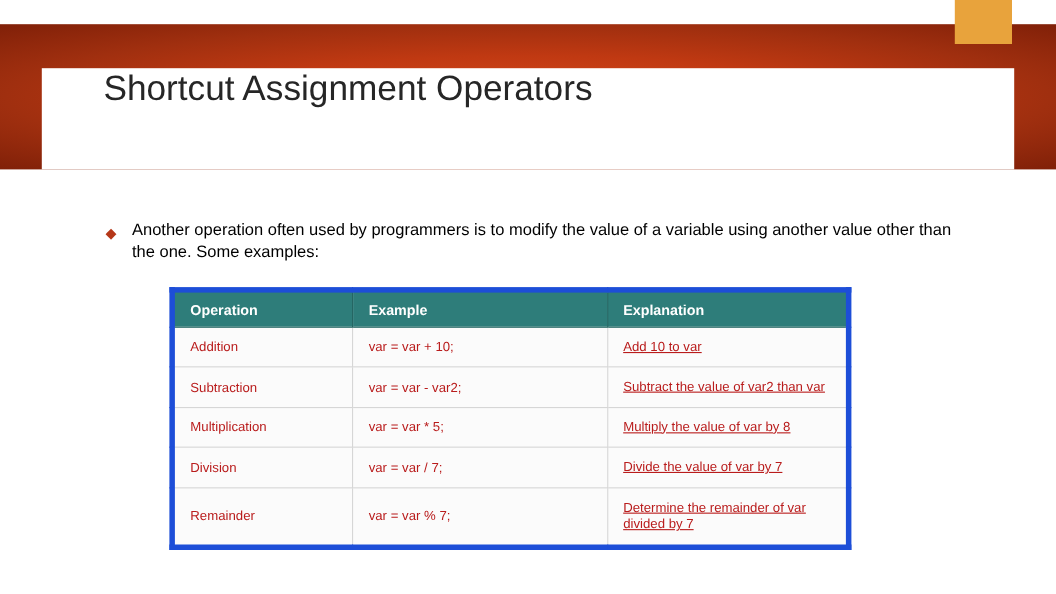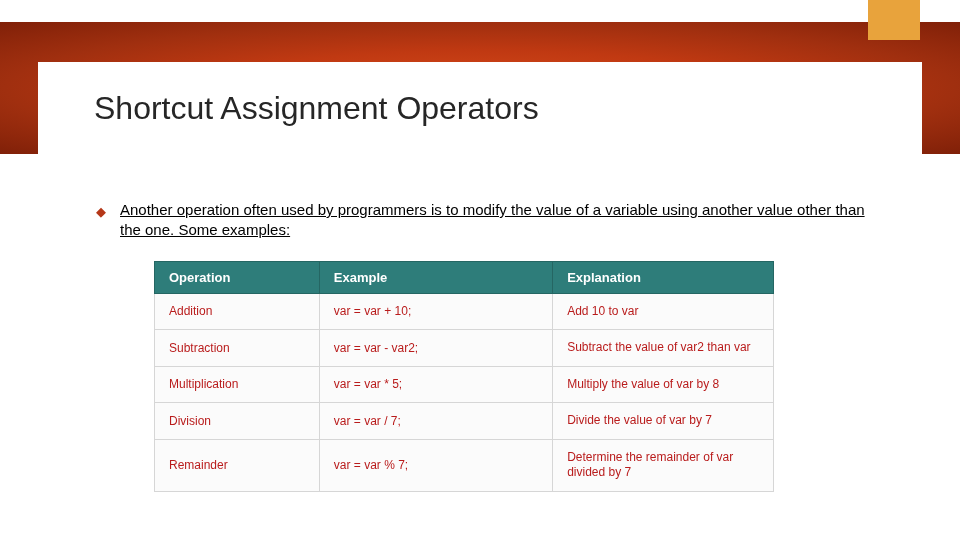--- a/index.html
+++ b/index.html
@@ -31,21 +31,20 @@
   }
   .title-card {
     position: absolute;
     top: 62px;
     left: 38px;
     width: 884px;
     height: 92px;
     background: #ffffff;
     z-index: 3;
     display: flex;
-    align-items: center;
     padding-left: 56px;
   }
   .title-text {
     font-size: 32px;
     font-weight: 400;
     color: #262626;
   }
   .content {
     position: absolute;
     top: 200px;
@@ -62,49 +61,48 @@
   .bullet-icon {
     flex: 0 0 auto;
     margin-top: 4px;
     color: #b53718;
     font-size: 13px;
   }
   .bullet-text {
     font-size: 15px;
     line-height: 1.35;
     color: #000000;
-    text-decoration: underline;
   }
   .ops-table {
     margin-left: 58px;
     margin-top: 6px;
     border-collapse: collapse;
     width: 620px;
     background: #fbfbfb;
-    border: 1px solid #1d4ed8;
+    border: 5px solid #1d4ed8;
   }
   .ops-table th {
     background: #2e7d7a;
     color: #ffffff;
     text-align: left;
     font-weight: 700;
     font-size: 13px;
     padding: 8px 14px;
     border: 1px solid #256663;
   }
   .ops-table td {
     border: 1px solid #d6d6d6;
     padding: 10px 14px;
     font-size: 12px;
     color: #b91c1c;
     vertical-align: middle;
   }
   .ops-table td.col-op { width: 170px; }
   .ops-table td.col-ex { width: 245px; }
-  .ops-table td.col-expl { width: 230px; line-height: 1.3; }
+  .ops-table td.col-expl { width: 230px; line-height: 1.3; text-decoration: underline; }
 </style>
 </head>
 <body>
 
 <div class="header-band"></div>
 <div class="accent-tab"></div>
 
 <div class="title-card">
   <div class="title-text">Shortcut Assignment Operators</div>
 </div>

